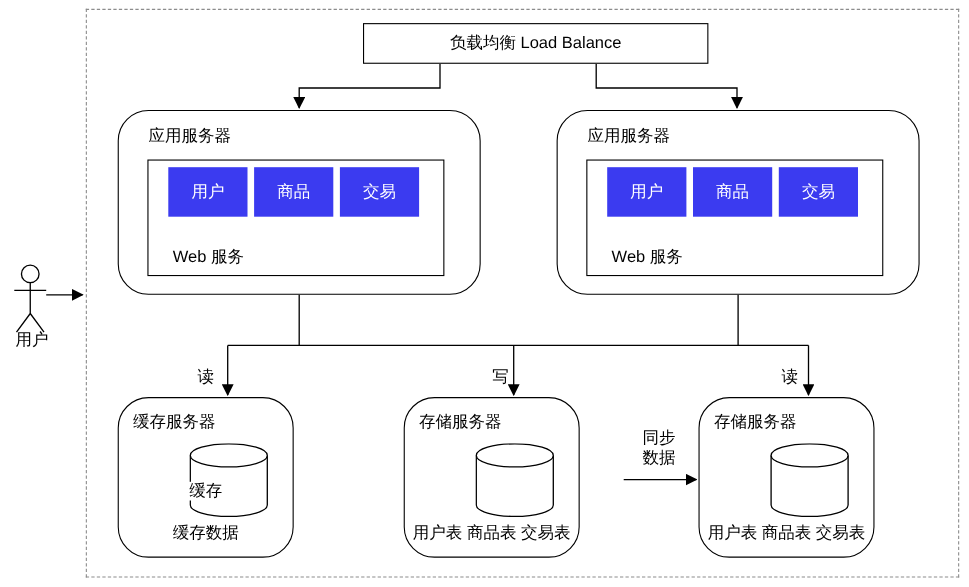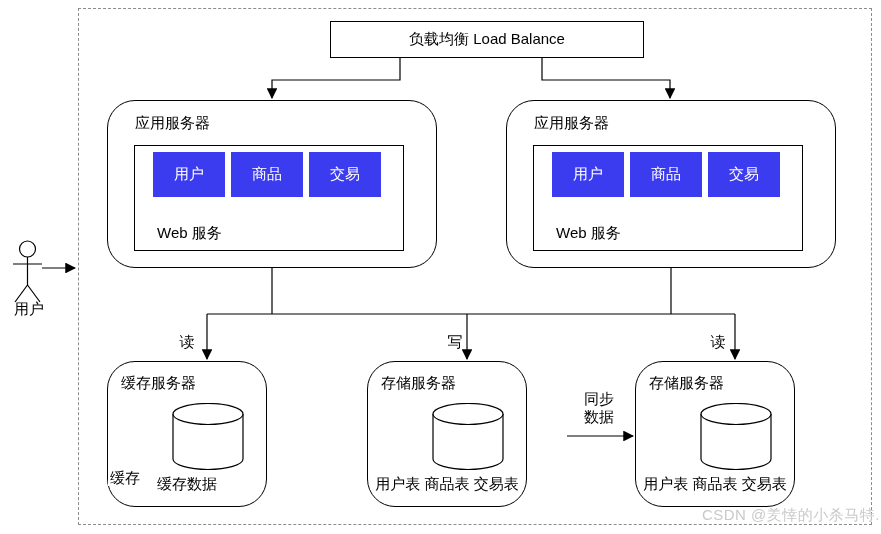--- a/index.html
+++ b/index.html
@@ -38,21 +38,21 @@
   .m1 { left:18px; } .m2 { left:96px; } .m3 { left:174px; }
   .web-label { position:absolute; left:22px; top:78px; font-size:15px; white-space:nowrap; }
 
   .server {
     position:absolute; top:361px; width:160px; height:146px;
     border:1px solid var(--line,#000); border-radius:28px; background:#fff;
   }
   .s1 { left:107px; } .s2 { left:367px; } .s3 { left:635px; }
   .server-title { position:absolute; left:13px; top:12px; font-size:15px; white-space:nowrap; }
   .cyl { position:absolute; left:64px; top:41px; }
-  .db-label { position:absolute; left:0; top:75px; width:100%; text-align:left; font-size:15px;margin-top:32px; }
+  .db-label { position:absolute; left:0; top:75px; width:100%; text-align:center; font-size:15px; }
   .db-label span { background:#fff; padding:0 2px; }
   .caption { position:absolute; left:0; top:113px; width:100%; text-align:center; font-size:15px; white-space:nowrap; }
 
   .edge-label { position:absolute; font-size:15px; text-align:center; }
   .lbl-read-left  { left:172px; top:333px; width:30px; }
   .lbl-write      { left:440px; top:333px; width:30px; }
   .lbl-read-right { left:703px; top:333px; width:30px; }
   .lbl-sync { left:575px; top:390px; width:48px; line-height:18px; }
   .lbl-sync span { display:block; }
 
@@ -154,15 +154,14 @@
 
   <div class="server s3">
     <div class="server-title">存储服务器</div>
     <svg class="cyl" width="72" height="68" viewBox="0 0 72 68">
       <path d="M1,11 L1,56 a35,10.5 0 0 0 70,0 L71,11" fill="#fff" stroke="#000" stroke-width="1.2"></path>
       <ellipse cx="36" cy="11" rx="35" ry="10.5" fill="#fff" stroke="#000" stroke-width="1.2"></ellipse>
     </svg>
     <div class="caption">用户表 商品表 交易表</div>
   </div>
 
-  <div class="watermark">CSDN @羑悻的小杀马特.</div>
 
 </div>
 
 </body></html>

